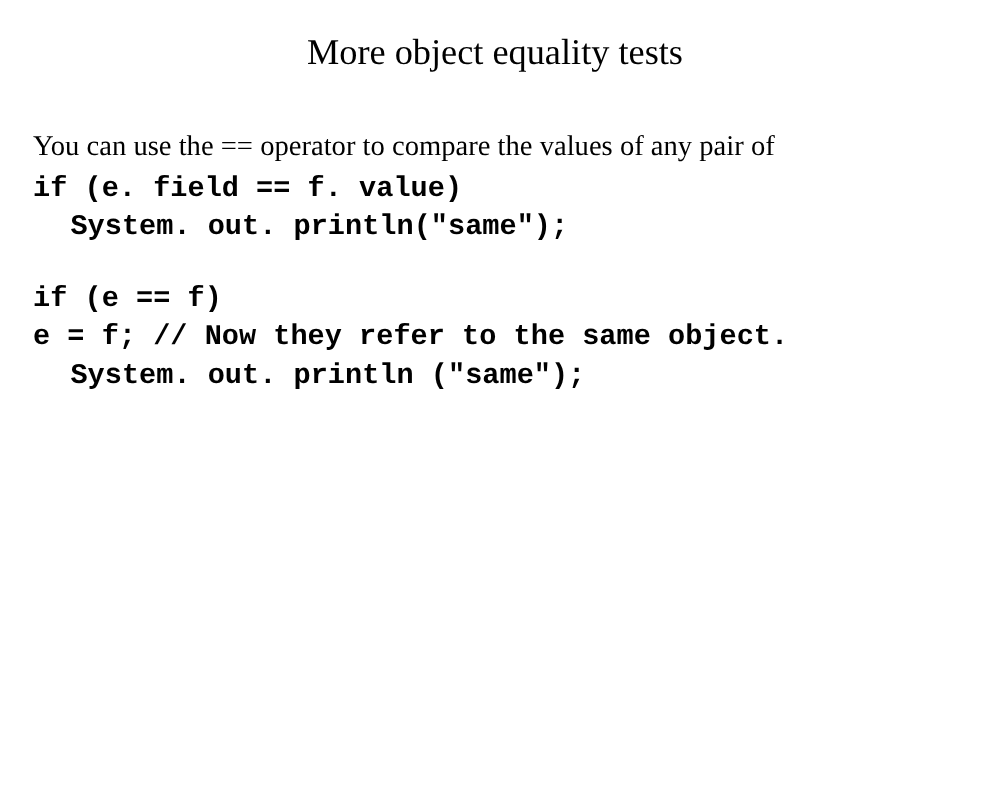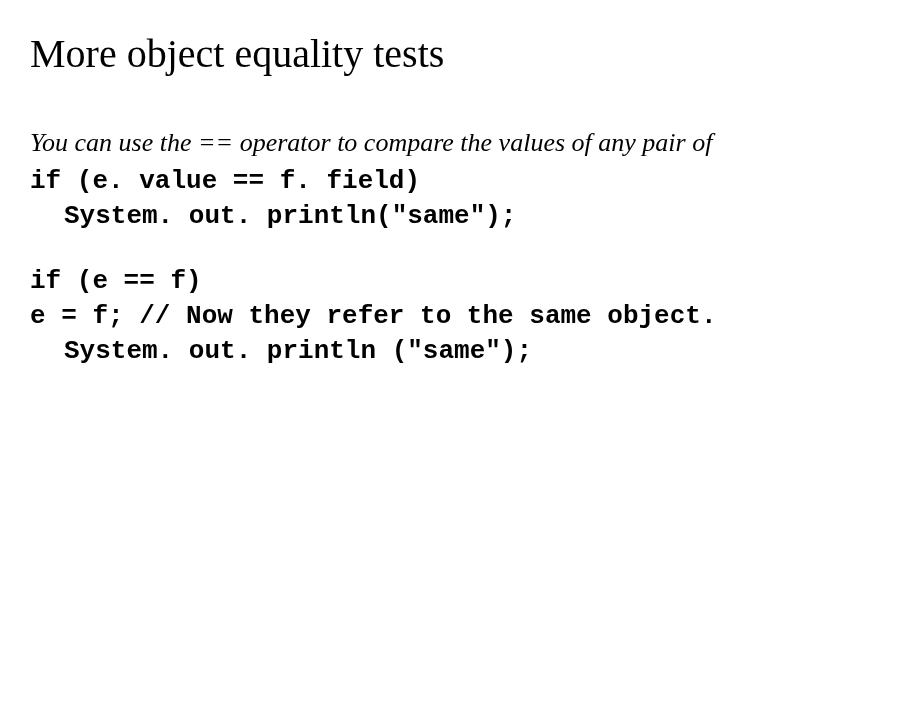--- a/index.html
+++ b/index.html
@@ -8,29 +8,29 @@
     background: #ffffff;
     width: 900px;
     height: 720px;
     font-family: "Times New Roman", Times, serif;
     color: #000000;
   }
   .slide {
     padding: 20px 30px 30px 30px;
   }
   .title {
-    font-size: 40px;
+    text-align: center;
+    font-size: 33px;
     font-weight: normal;
     margin: 10px 0 50px 0;
   }
   .body-text {
     font-size: 26px;
     line-height: 1.25;
     margin: 0 0 4px 0;
-    font-style: italic;
   }
   .indent {
     padding-left: 34px;
   }
   .code {
     font-family: "Courier New", Courier, monospace;
     font-weight: bold;
     font-size: 26px;
     line-height: 1.35;
   }
@@ -39,21 +39,21 @@
   }
 </style>
 </head>
 <body>
 
 <div class="slide">
   <div class="title">More object equality tests</div>
 
   <div class="block">
     <div class="body-text">You can use the == operator to compare the values of any pair of</div>
-    <div class="code">if (e. value == f. field)</div>
+    <div class="code">if (e. field == f. value)</div>
     <div class="code indent">System. out. println("same");</div>
   </div>
 
   <div class="block">
     <div class="code">if (e == f)</div>
     <div class="code">e = f; // Now they refer to the same object.</div>
     <div class="code indent">System. out. println ("same");</div>
   </div>
 </div>
 

